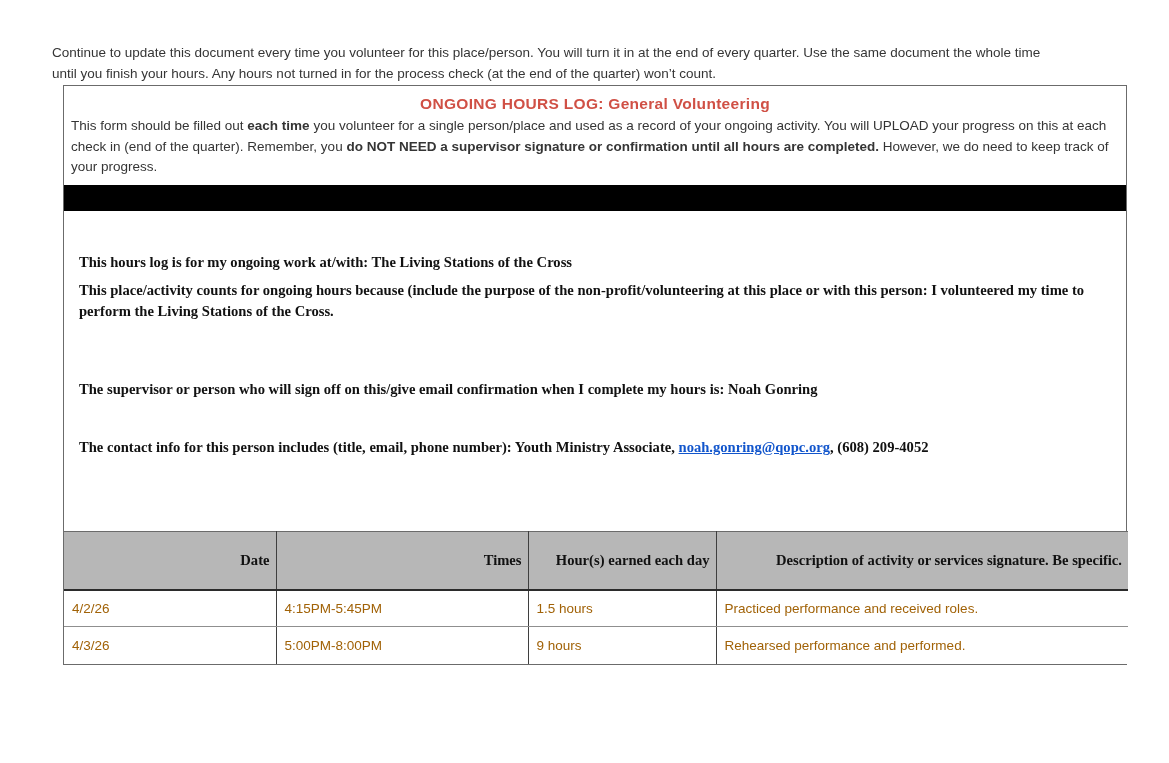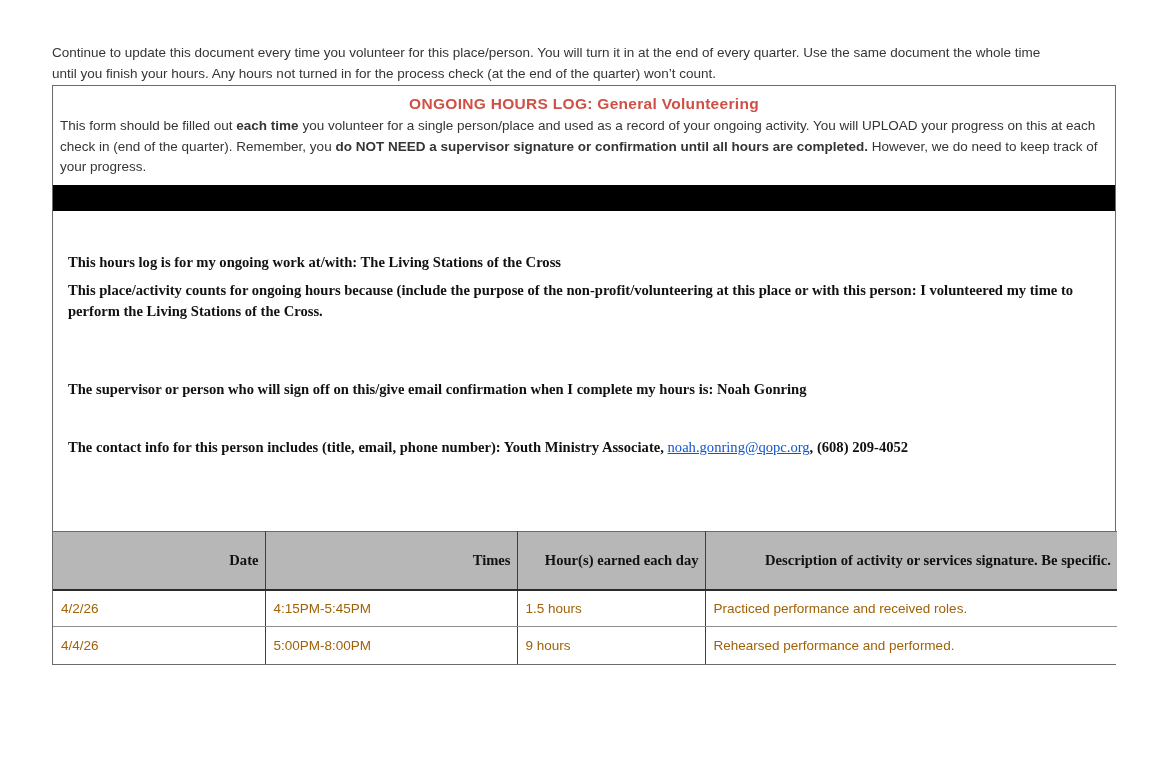--- a/index.html
+++ b/index.html
@@ -17,21 +17,21 @@
     position: absolute;
     left: 52px;
     top: 42px;
     width: 1008px;
     font-size: 13.5px;
     line-height: 21px;
     color: #353535;
   }
   .form-box {
     position: absolute;
-    left: 52px;
+    left: 63px;
     top: 85px;
     width: 1064px;
     border: 1px solid #6b6b6b;
     background: #ffffff;
   }
   .form-title {
     margin-top: 8px;
     text-align: center;
     font-size: 15.5px;
     line-height: 20px;
@@ -56,21 +56,21 @@
     font-family: "Liberation Serif", "DejaVu Serif", serif;
     font-size: 14.6px;
     line-height: 20.7px;
     font-weight: bold;
     color: #111111;
   }
   .serif-block .para { margin: 8px; }
   .gap-2line { height: 41px; }
   .gap-1line { height: 21px; }
   .bottom-spacer { height: 66px; }
-  a.email-link { color: #1155cc; text-decoration: underline; font-weight: normal; }
+  a.email-link { color: #1155cc; text-decoration: underline; font-weight: bold; }
   table.hours-table {
     width: 100%;
     border-collapse: collapse;
     table-layout: fixed;
   }
   table.hours-table th {
     background: #b7b7b7;
     font-family: "Liberation Serif", "DejaVu Serif", serif;
     font-size: 14.6px;
     line-height: 20.5px;
@@ -144,21 +144,21 @@
           </tr>
         </thead>
       <tbody>
           <tr>
             <td>4/2/26</td>
             <td>4:15PM-5:45PM</td>
             <td>1.5 hours</td>
             <td>Practiced performance and received roles.</td>
           </tr>
           <tr>
-            <td>4/4/26</td>
+            <td>4/3/26</td>
             <td>5:00PM-8:00PM</td>
             <td>9 hours</td>
             <td>Rehearsed performance and performed.</td>
           </tr>
         </tbody>
     </table>
 
   </div>
 </div>
 

